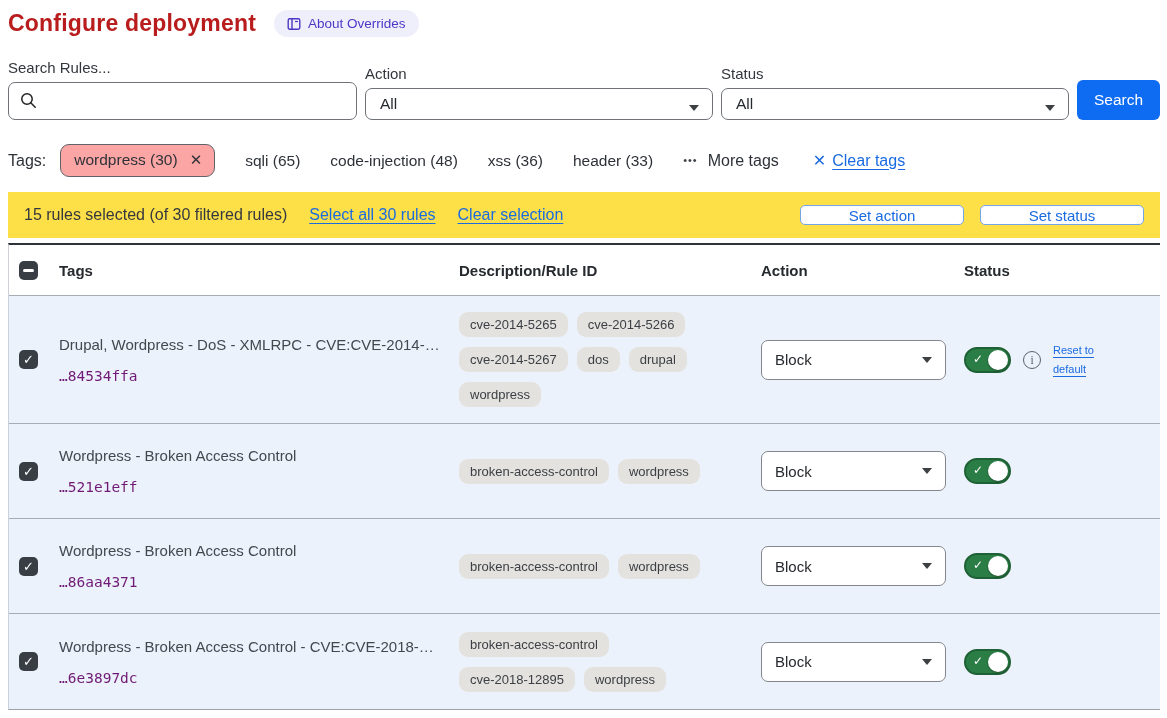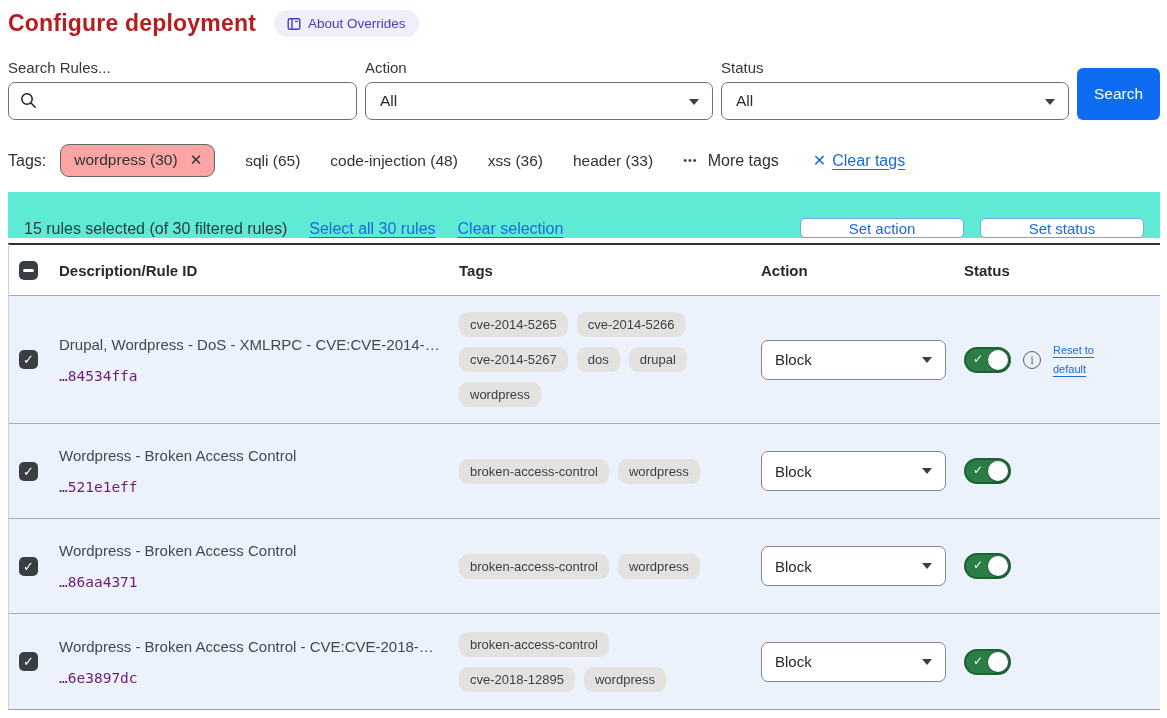--- a/index.html
+++ b/index.html
@@ -14,42 +14,42 @@
     background:#efeefb; color:#4a39c6; font-size:13.5px; padding:6px 13px; border-radius:15px; cursor:pointer; }
   .about-badge svg { display:block; }
 
   
   .filters { display:flex; gap:8px; align-items:flex-end; }
   .field label { display:block; font-size:15px; color:#33373d; margin-bottom:6px; }
   .search-wrap { position:relative; width:349px; }
   .search-wrap input { width:100%; height:38px; border:1px solid #6f7378; border-radius:7px;
     padding:0 10px 0 36px; font-size:15px; outline:none; background:#fff; }
   .search-icon { position:absolute; left:11px; top:9px; }
-  .sel { position:relative; width:348px; height:38px; border:1px solid #6f7378; border-radius:7px;
+  .sel { position:relative; width:348px; height:32px; border:1px solid #6f7378; border-radius:7px;
     background:#fff; display:flex; align-items:center; padding:0 14px; font-size:15.5px; color:#26292e; cursor:pointer; }
   .chev { position:absolute; right:13px; top:16px; width:0; height:0;
     border-left:5px solid transparent; border-right:5px solid transparent; border-top:6px solid #3c4043; }
-  .btn-search { width:88px; height:52px; background:#0d6cf2; color:#fff; border:none; border-radius:6px;
+  .btn-search { width:88px; height:40px; background:#0d6cf2; color:#fff; border:none; border-radius:6px;
     font-size:15.5px; cursor:pointer; font-family:inherit; }
 
   
   .tagsbar { display:flex; align-items:center; margin-top:24px; font-size:16px; color:#2e3238; }
   .tagsbar .lbl { margin-right:14px; }
   .sel-tag { display:inline-flex; align-items:center; border:1px solid #60646a; border-radius:9px;
     padding:6px 12px 7px 13px; font-size:15.5px; cursor:pointer; background:#fca5a5; }
   .sel-tag .x { margin-left:12px; font-size:15px; color:#2e3238; }
   .tag-link { margin-left:30px; cursor:pointer; font-size:15.5px; color:#2e3238; }
   .more-tags { margin-left:30px; cursor:pointer; display:inline-flex; align-items:center; gap:10px; font-size:16px; }
   .more-tags .dots { font-size:11px; letter-spacing:1px; color:#3a3e44; position:relative; top:-1px; }
   .clear-tags { margin-left:34px; display:inline-flex; align-items:center; gap:6px; cursor:pointer; }
   .clear-tags .x { color:#1a6be0; font-size:16px; }
   a.link, .link { color:#1a6be0; text-decoration:underline; text-underline-offset:3px; cursor:pointer; }
 
   
-  .selbar { margin-top:15px; height:46px; background:#5eead4; display:flex; align-items:flex-end; padding:0 16px; }
+  .selbar { margin-top:15px; height:46px; background:#fde047; display:flex; align-items:center; padding:0 16px; }
   .selbar .summary { font-size:16px; color:#34383e; }
   .selbar .link { font-size:16px; margin-left:22px; }
   .selbar .spacer { flex:1; }
   .btn-outline { width:164px; height:20px; background:#fff; border:1px solid #74a5e8; border-radius:5px;
     color:#1a6be0; font-size:15px; cursor:pointer; font-family:inherit; margin-left:16px; }
 
   
   .table { margin-top:5px; border-top:2px solid #2f3339; border-left:1px solid #cdd1d7; border-bottom:1px solid #9da2aa; }
   .trow { display:grid; grid-template-columns:40px 400px 302px 203px 1fr; padding-left:10px; align-items:center; }
   .thead { height:51px; background:#fff; border-bottom:1px solid #a8adb5; font-weight:700; font-size:15px; color:#26292e; }
@@ -159,22 +159,22 @@
     <button class="btn-outline">Set status</button>
   </div>
 
   <div class="table">
     <div class="trow thead">
       <div>
           <span class="cb">
             <span class="minus"></span>
           </span>
         </div>
+      <div>Tags</div>
       <div>Description/Rule ID</div>
-      <div>Tags</div>
       <div>Action</div>
       <div>Status</div>
     </div>
     <div id="rows-host">
         <div class="trow rrow tall">
     <div>
             <span class="cb">
               <span class="check">✓</span>
             </span>
           </div>

